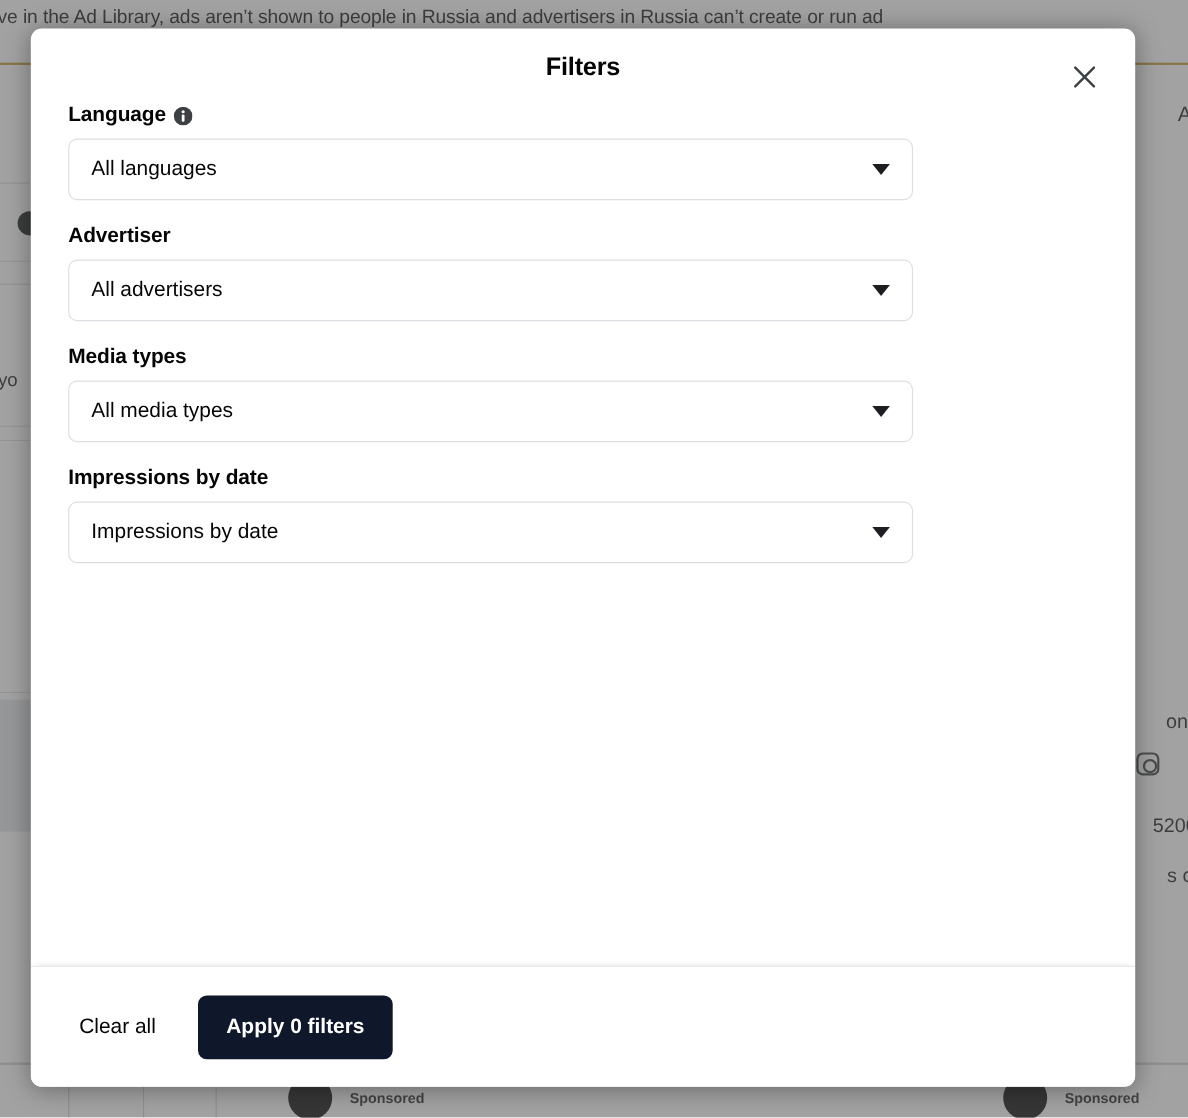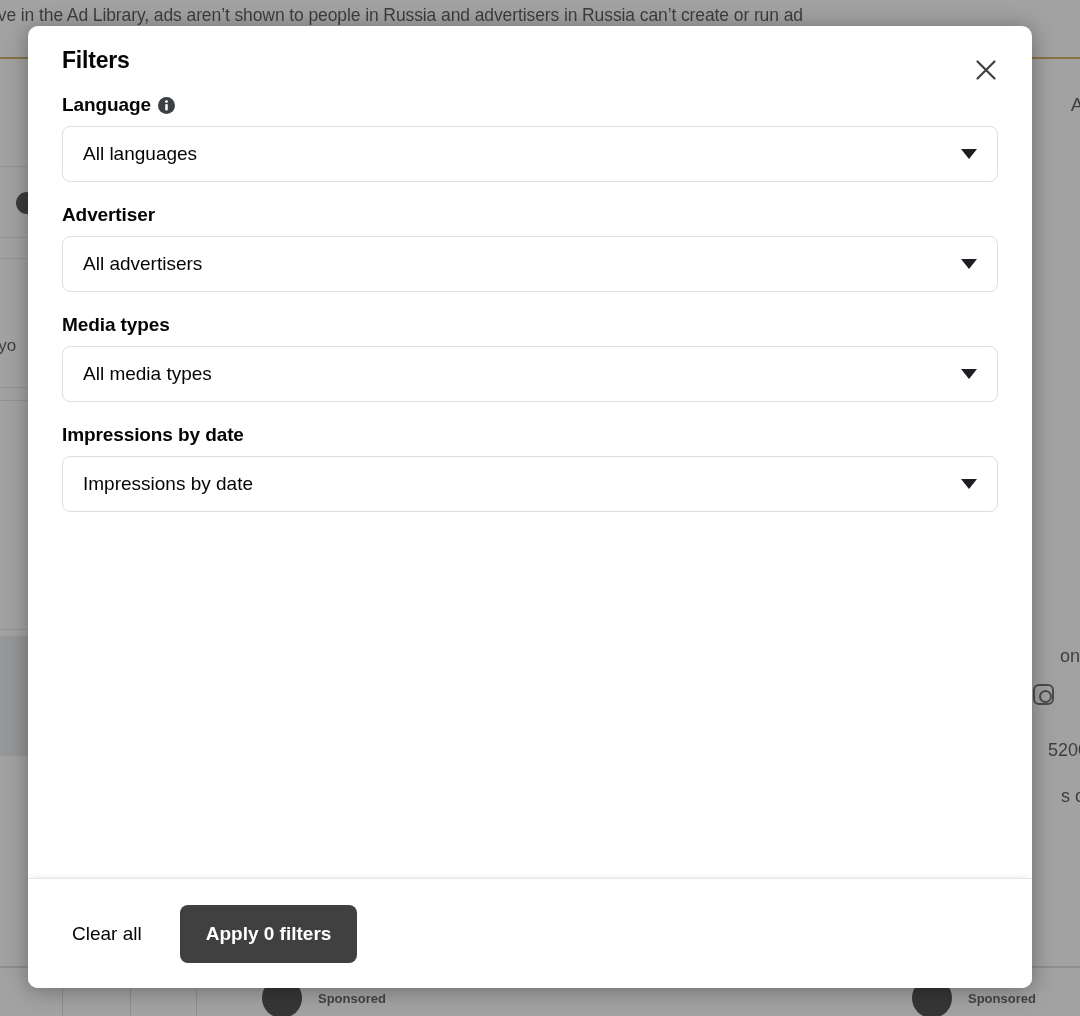--- a/index.html
+++ b/index.html
@@ -203,20 +203,21 @@
     overflow: hidden;
   }
 
   .modal-header {
     position: relative;
     flex: none;
     height: 68px;
     padding: 0 34px;
     display: flex;
     align-items: center;
+    justify-content: center;
   }
 
   .modal-title {
     font-size: 23px;
     font-weight: bold;
     color: #050505;
     letter-spacing: -0.2px;
   }
 
   .close-button {
@@ -257,21 +258,21 @@
 
   .info-icon {
     width: 17px;
     height: 17px;
     flex: none;
     display: inline-block;
   }
 
   .select-control {
     position: relative;
-    width: 936px;
+    width: 768px;
     height: 56px;
     border: 1px solid #dcdee1;
     border-radius: 8px;
     background: #ffffff;
     display: flex;
     align-items: center;
     padding: 0 46px 0 20px;
     cursor: pointer;
   }
 
@@ -318,21 +319,21 @@
     cursor: pointer;
     white-space: nowrap;
   }
 
   .apply-button {
     border: none;
     font-family: inherit;
     font-size: 19px;
     font-weight: bold;
     color: #ffffff;
-    background: #404040;
+    background: #0f172a;
     padding: 0 26px;
     height: 58px;
     border-radius: 8px;
     cursor: pointer;
     white-space: nowrap;
   }
 </style>
 </head>
 <body>
 

